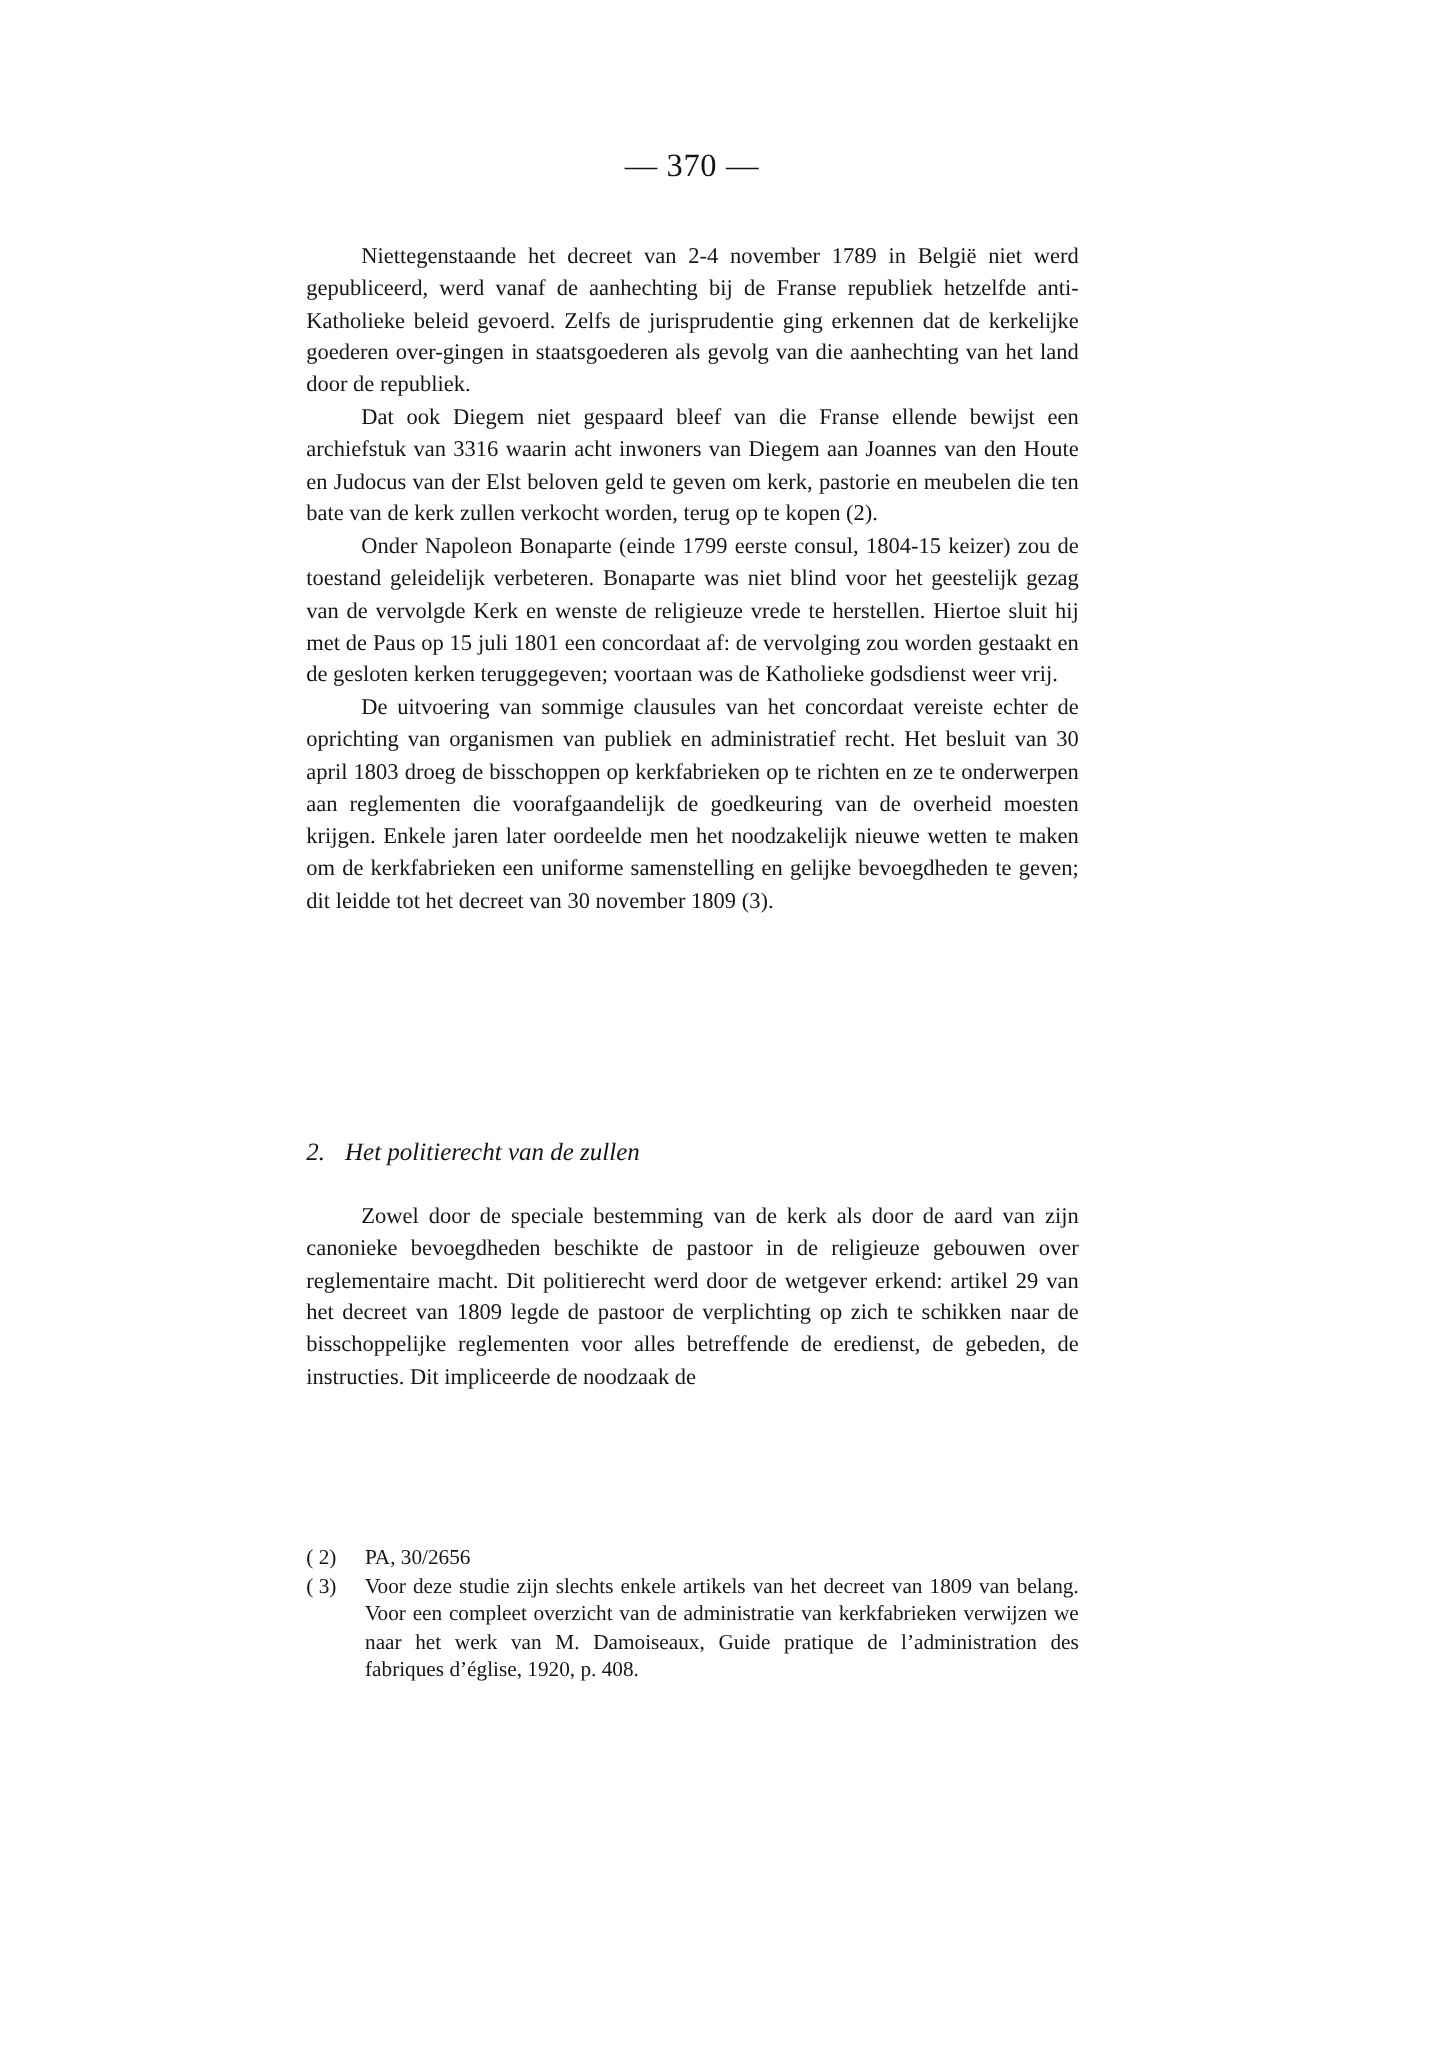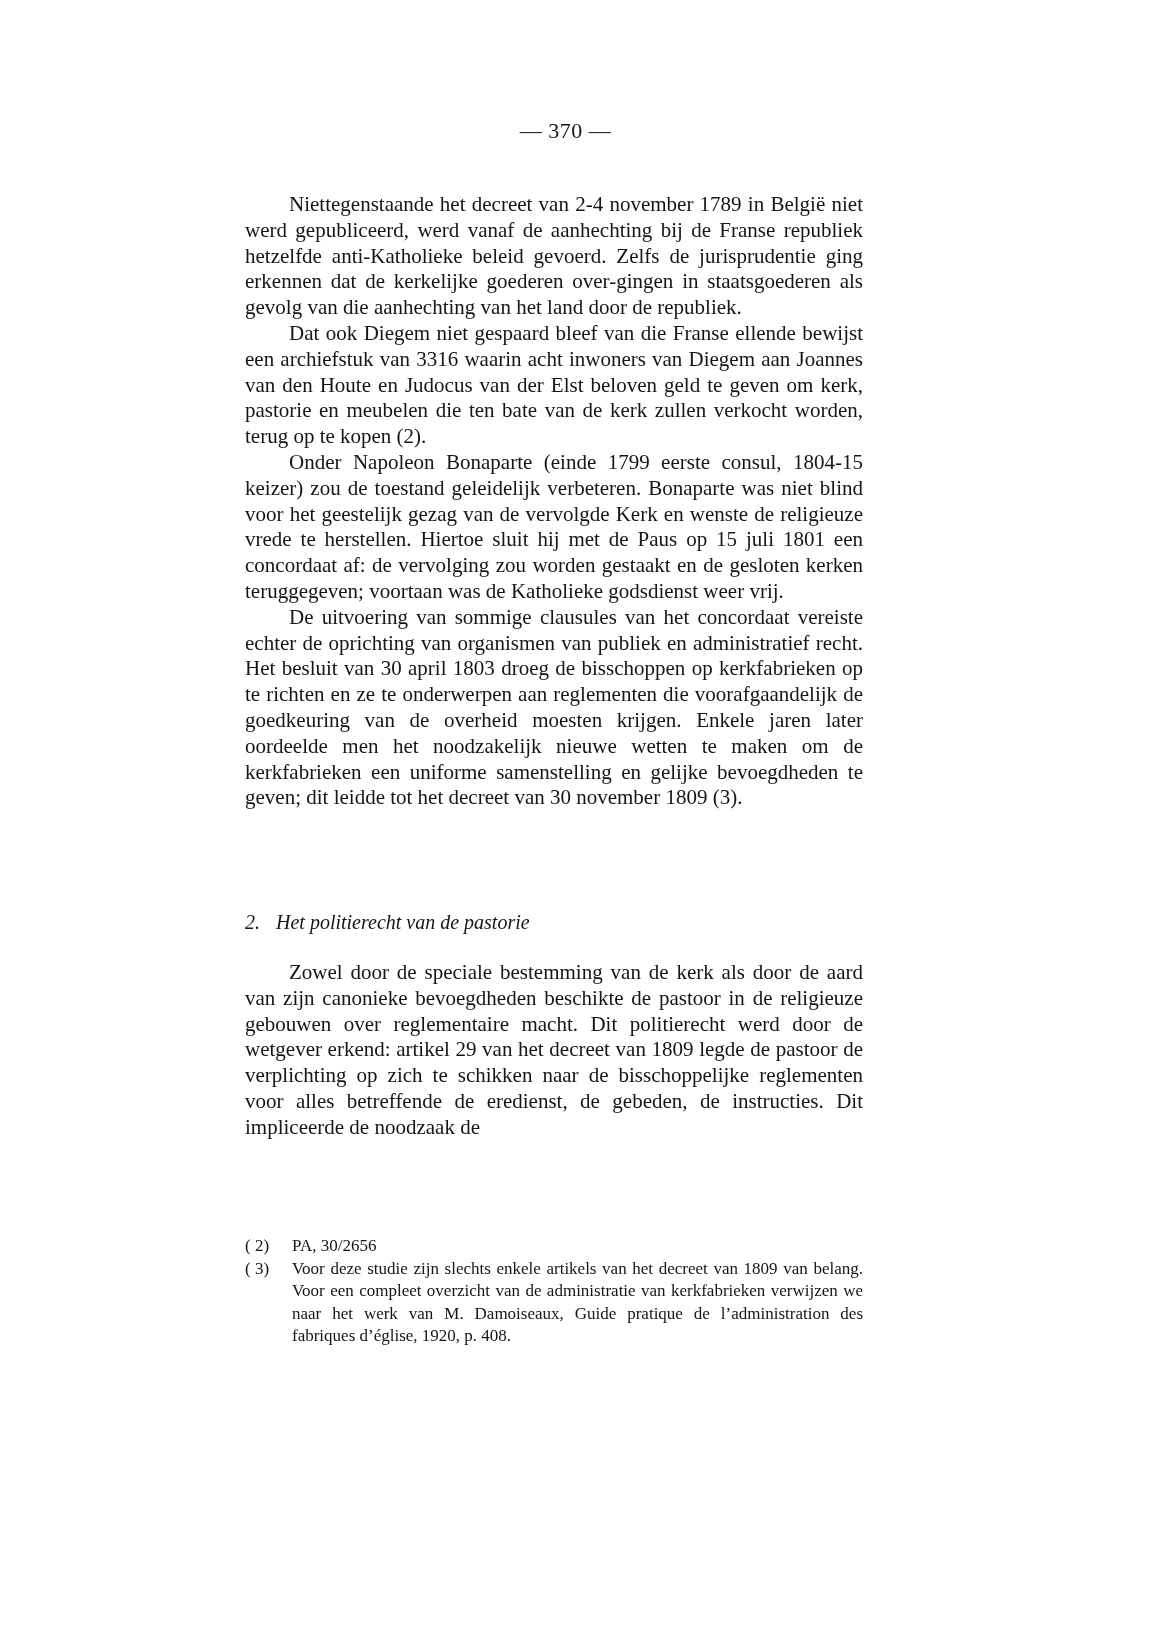--- a/index.html
+++ b/index.html
@@ -1,21 +1,21 @@
 <!DOCTYPE html>
 <html><head>
 <meta charset="utf-8">
 <style>
   html, body { margin:0; padding:0; background:#ffffff; }
   body { width:1165px; height:1650px; position:relative; overflow:hidden;
          font-family:"Liberation Serif", "DejaVu Serif", serif; color:#151515; }
   .page-number { position:absolute; top:118px; left:0; width:1107px; text-align:center;
-                 font-size:22px; letter-spacing:0.5px;margin-left:12px; }
+                 font-size:26px; letter-spacing:0.5px; }
   .body-text { position:absolute; left:245px; top:192px; width:618px; }
-  .para { margin:0; font-size:21px; line-height:25.8px; text-align:justify; text-indent:44px; }
+  .para { margin:0; font-size:18px; line-height:25.8px; text-align:justify; text-indent:44px; }
   .heading { position:absolute; left:245px; top:909px; width:618px; font-style:italic;
              font-size:20px; line-height:26px; }
   .heading .num { display:inline-block; width:26px; }
   .body-text-2 { position:absolute; left:245px; top:960px; width:618px; }
   .footnotes { position:absolute; left:245px; top:1235px; width:618px; font-size:17px; line-height:22.6px; }
   .fn { display:flex; }
   .fn .mark { width:47px; flex:none; white-space:pre; }
   .fn .txt { flex:1; text-align:justify; }
 </style>
 </head>
@@ -25,21 +25,21 @@
 
 <div class="body-text">
   <p class="para">Niettegenstaande het decreet van 2-4 november 1789 in België niet werd gepubliceerd, werd vanaf de aanhechting bij de Franse republiek hetzelfde anti-Katholieke beleid gevoerd. Zelfs de jurisprudentie ging erkennen dat de kerkelijke goederen over-gingen in staatsgoederen als gevolg van die aanhechting van het land door de republiek.</p>
   <p class="para">Dat ook Diegem niet gespaard bleef van die Franse ellende bewijst een archiefstuk van 3316 waarin acht inwoners van Diegem aan Joannes van den Houte en Judocus van der Elst beloven geld te geven om kerk, pastorie en meubelen die ten bate van de kerk zullen verkocht worden, terug op te kopen (2).</p>
   <p class="para">Onder Napoleon Bonaparte (einde 1799 eerste consul, 1804-15 keizer) zou de toestand geleidelijk verbeteren. Bonaparte was niet blind voor het geestelijk gezag van de vervolgde Kerk en wenste de religieuze vrede te herstellen. Hiertoe sluit hij met de Paus op 15 juli 1801 een concordaat af: de vervolging zou worden gestaakt en de gesloten kerken teruggegeven; voortaan was de Katholieke godsdienst weer vrij.</p>
   <p class="para">De uitvoering van sommige clausules van het concordaat vereiste echter de oprichting van organismen van publiek en administratief recht. Het besluit van 30 april 1803 droeg de bisschoppen op kerkfabrieken op te richten en ze te onderwerpen aan reglementen die voorafgaandelijk de goedkeuring van de overheid moesten krijgen. Enkele jaren later oordeelde men het noodzakelijk nieuwe wetten te maken om de kerkfabrieken een uniforme samenstelling en gelijke bevoegdheden te geven; dit leidde tot het decreet van 30 november 1809 (3).</p>
 </div>
 
 <div class="heading">
   <span class="num">2.</span>
-  <span>Het politierecht van de pastorie</span>
+  <span>Het politierecht van de zullen</span>
 </div>
 
 <div class="body-text-2">
   <p class="para">Zowel door de speciale bestemming van de kerk als door de aard van zijn canonieke bevoegdheden beschikte de pastoor in de religieuze gebouwen over reglementaire macht. Dit politierecht werd door de wetgever erkend: artikel 29 van het decreet van 1809 legde de pastoor de verplichting op zich te schikken naar de bisschoppelijke reglementen voor alles betreffende de eredienst, de gebeden, de instructies. Dit impliceerde de noodzaak de</p>
 </div>
 
 <div class="footnotes">
   <div class="fn">
     <span class="mark">( 2)</span>
     <span class="txt">PA, 30/2656</span>

